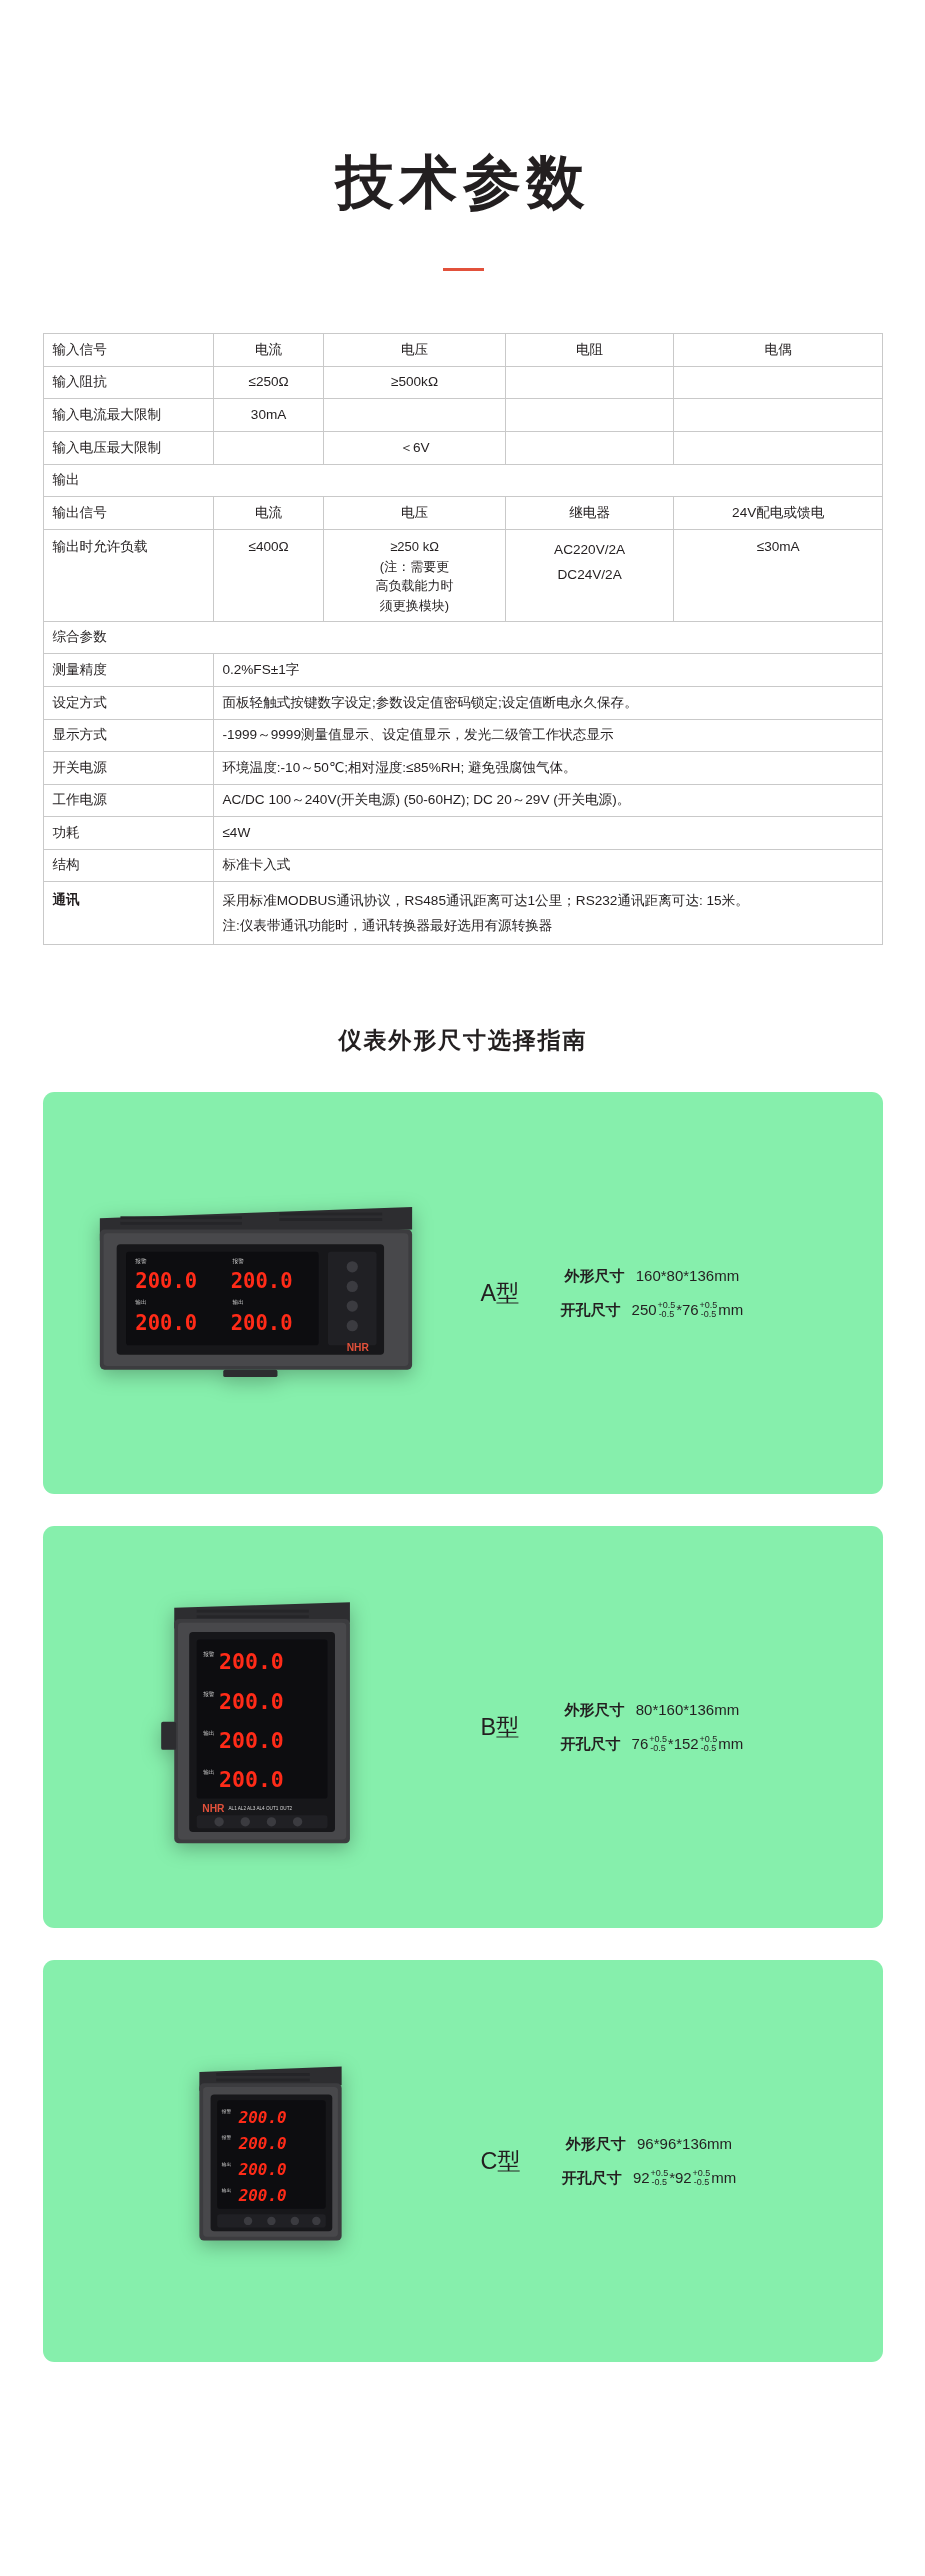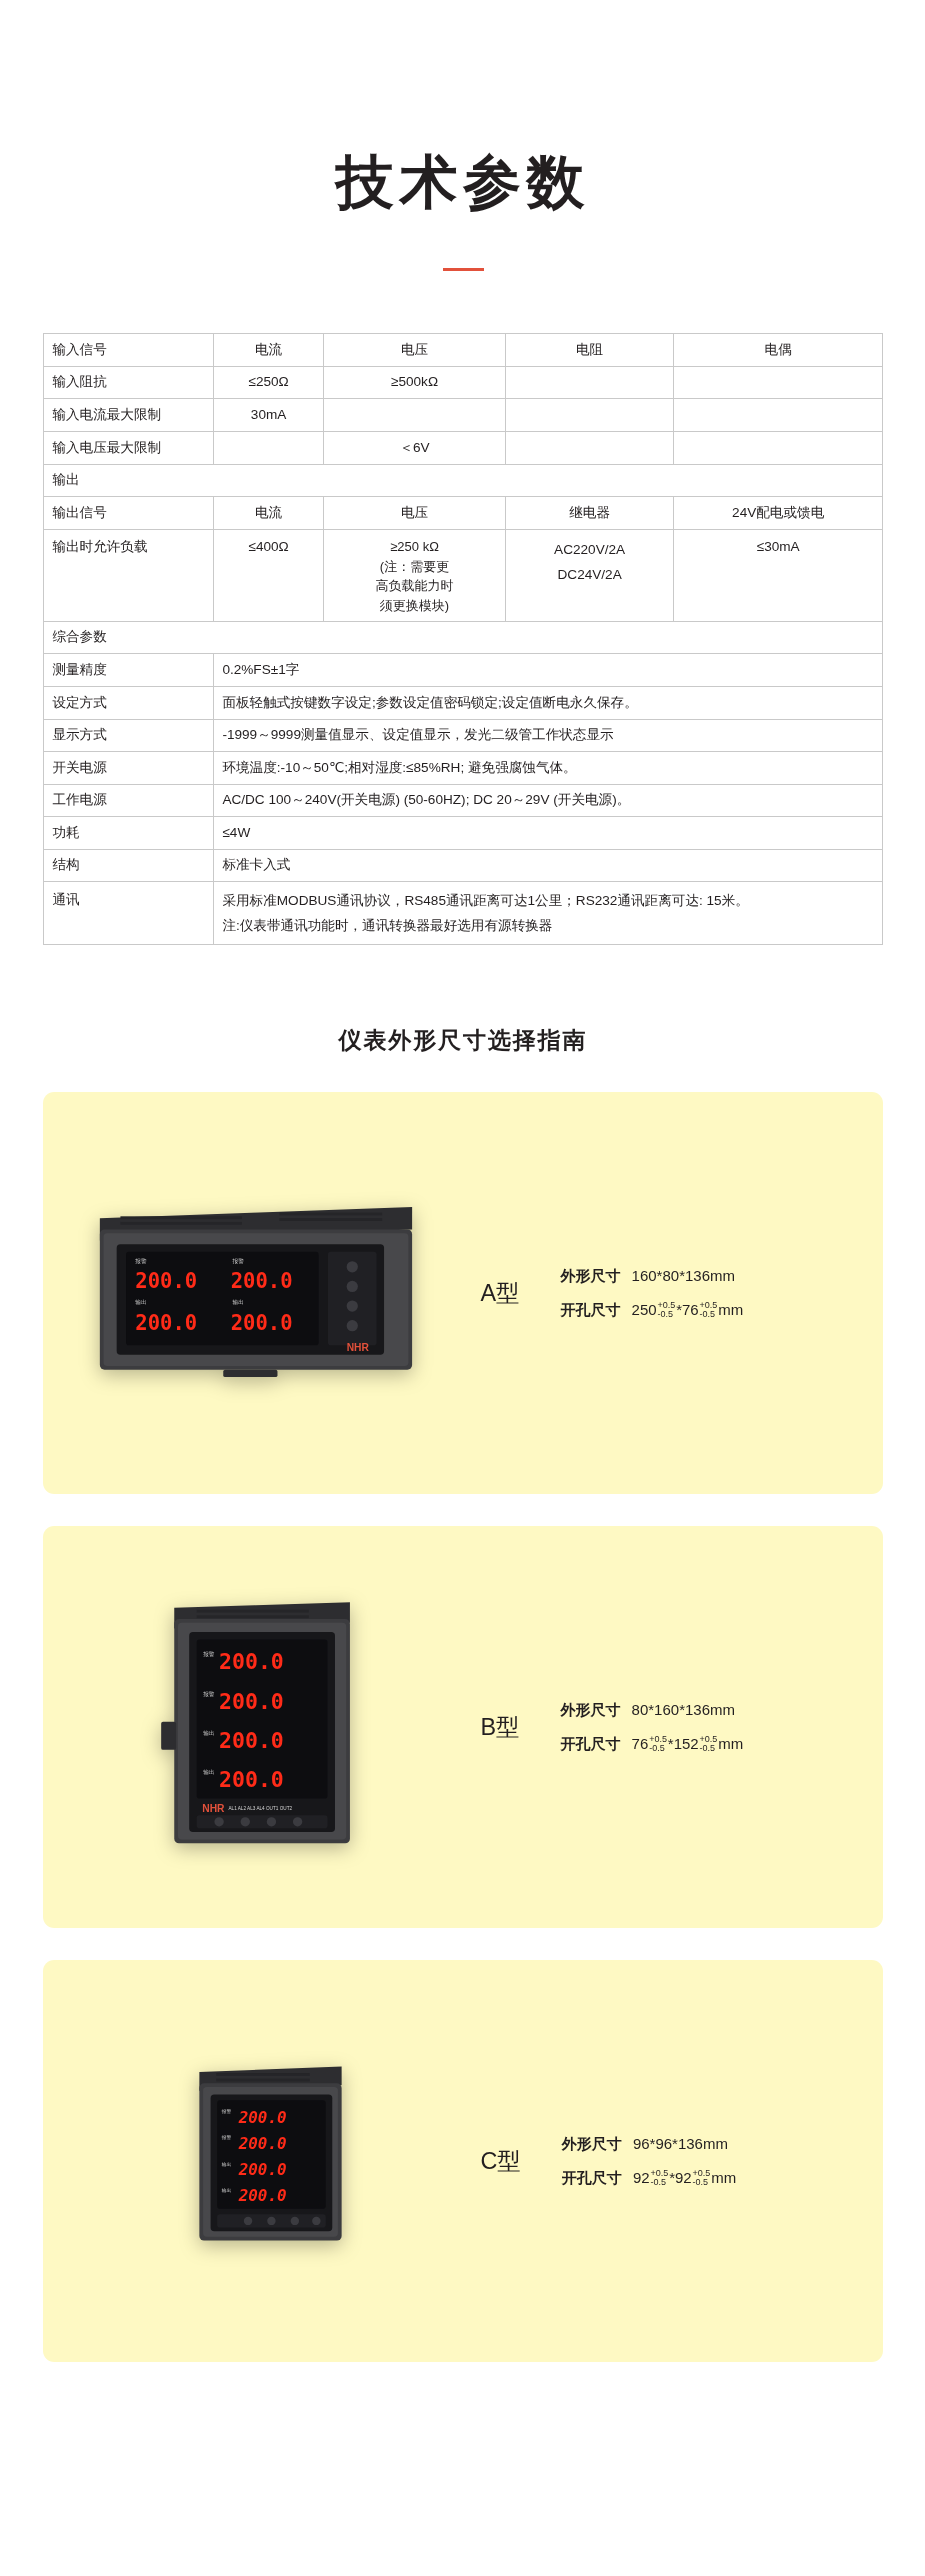--- a/index.html
+++ b/index.html
@@ -73,29 +73,30 @@
     font-size: 23px;
     font-weight: bold;
     letter-spacing: 1.9px;
     margin-top: 80px;
     margin-bottom: 36px;
     color: #231f20;
   }
 
   
   .model-card {
-    background: #fef9c3;
+    background: #86efac;
     border-radius: 11.2px;
     height: 402px;
     margin: 0 0 32px 0;
     display: flex;
     align-items: center;
     padding: 0 26px;
     position: relative;
     overflow: hidden;
+    text-align: center;
   }
   .model-photo {
     width: 402px;
     height: 100%;
     display: flex;
     align-items: center;
     justify-content: center;
     flex: 0 0 402px;
   }
   .model-info {
@@ -226,21 +227,21 @@
         </tr>
         <tr>
           <td class="lbl">功耗</td>
           <td colspan="4">≤4W</td>
         </tr>
         <tr>
           <td class="lbl">结构</td>
           <td colspan="4">标准卡入式</td>
         </tr>
         <tr>
-          <td class="lbl" style="vertical-align:top;padding-top:7.5px;">通讯</td>
+          <td class="lbl" style="vertical-align:top;padding-top:7.5px;font-weight:bold;">通讯</td>
           <td colspan="4" style="white-space:pre-line;line-height:1.85;vertical-align:top;padding-top:5.6px;">采用标准MODBUS通讯协议，RS485通讯距离可达1公里；RS232通讯距离可达: 15米。
 注:仪表带通讯功能时，通讯转换器最好选用有源转换器</td>
         </tr>
       </tbody>
     </table>
   </div>
 
   <h2 class="sec-heading">仪表外形尺寸选择指南</h2>
 
   <div class="model-card">

